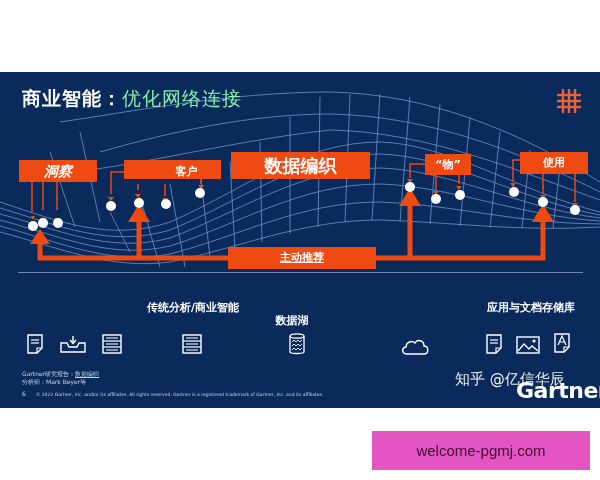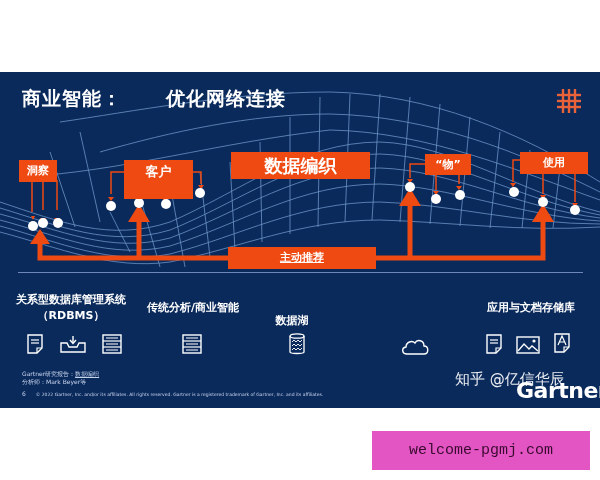--- a/index.html
+++ b/index.html
@@ -1,35 +1,35 @@
 <!DOCTYPE html>
 <html><head>
   <meta charset="utf-8">
   <style>
     html, body { margin:0; padding:0; }
     body { width:600px; height:480px; background:#ffffff; position:relative; overflow:hidden;
            font-family:"DejaVu Sans", sans-serif; }
     .slide { position:absolute; left:0; top:72px; width:600px; height:336px; background:#0a2a5c; overflow:hidden; }
     .title { position:absolute; left:22px; top:14px; font-size:19px; font-weight:bold; color:#ffffff; letter-spacing:1px; white-space:nowrap; }
-    .title .accent { color:#ffffff; font-weight:bold;margin-left:44px; }
+    .title .accent { color:#86efac; font-weight:normal; }
     .logo { position:absolute; left:556px; top:16px; width:26px; height:26px; }
     .mesh { position:absolute; left:0; top:0; }
     .obox { position:absolute; background:#ee4a12; color:#ffffff; text-align:center; font-weight:bold; }
     .dot { position:absolute; width:10px; height:10px; border-radius:50%; background:#ffffff; }
     .divider { position:absolute; left:18px; top:200px; width:565px; height:1px; background:#6e86b8; }
     .cat { position:absolute; color:#ffffff; font-size:11px; font-weight:bold; text-align:center; line-height:16px; white-space:nowrap; }
     .icon { position:absolute; }
     .foot1 { position:absolute; left:22px; top:298px; font-size:6px; color:#c8d4ec; line-height:8px; white-space:nowrap; }
     .foot1 .link { text-decoration:underline; }
     .foot2 { position:absolute; left:22px; top:318px; font-size:4.5px; color:#c8d4ec; white-space:nowrap; }
     .foot2 .pg { margin-right:10px; font-size:6px; }
     .gartner { position:absolute; left:516px; top:306px; font-size:22px; font-weight:bold; color:#ffffff; letter-spacing:-0.5px; }
     .wm { position:absolute; left:455px; top:298px; font-size:15px; color:#ffffff; opacity:0.92; white-space:nowrap; }
     .banner { position:absolute; left:372px; top:431px; width:218px; height:39px; background:#e455c4; color:#3a0b2f;
-              font-size:15px; line-height:39px; text-align:center; font-family:Liberation Mono, monospace; }
+              font-size:15px; line-height:39px; text-align:center; font-family:Liberation Sans, sans-serif; }
   </style>
 </head>
 <body>
 
 <div class="slide">
 
   <svg class="mesh" width="600" height="200" viewBox="0 0 600 200">
     <g fill="none" stroke="#7ea6d8" stroke-width="0.8" opacity="0.85">
       <path d="M0,130 C60,150 110,170 170,150 C240,120 300,70 380,70 C450,72 520,120 600,140"></path>
       <path d="M0,136 C60,154 110,176 170,158 C240,130 300,82 380,82 C450,84 520,128 600,143"></path>
@@ -134,33 +134,29 @@
   <div class="dot" style="left:134px;top:126px;"></div>
   <div class="dot" style="left:161px;top:127px;"></div>
   <div class="dot" style="left:195px;top:116px;"></div>
   <div class="dot" style="left:405px;top:110px;"></div>
   <div class="dot" style="left:431px;top:122px;"></div>
   <div class="dot" style="left:455px;top:118px;"></div>
   <div class="dot" style="left:509px;top:115px;"></div>
   <div class="dot" style="left:538px;top:125px;"></div>
   <div class="dot" style="left:570px;top:133px;"></div>
 
-  <div class="obox" style="left:19px;top:88px;width:38px;height:22px;line-height:22px;font-size:11px;">洞察</div>
-  <div class="obox" style="left:124px;top:88px;width:69px;height:39px;line-height:23px;font-size:13px;">客户</div>
+  <div class="obox" style="left:19px;top:88px;width:78px;height:22px;line-height:22px;font-size:14px;font-style:italic;">洞察</div>
+  <div class="obox" style="left:124px;top:88px;width:69px;height:19px;line-height:23px;font-size:11px;padding-left:28px;">客户</div>
   <div class="obox" style="left:231px;top:80px;width:139px;height:27px;line-height:27px;font-size:18px;">数据编织</div>
   <div class="obox" style="left:425px;top:82px;width:46px;height:21px;line-height:21px;font-size:11px;">“物”</div>
   <div class="obox" style="left:520px;top:80px;width:68px;height:22px;line-height:22px;font-size:11px;">使用</div>
   <div class="obox" style="left:228px;top:175px;width:148px;height:22px;line-height:22px;font-size:11px;text-decoration:underline;">主动推荐</div>
 
   <div class="divider"></div>
 
-  <div class="cat" style="left:6px;top:220px;width:130px;">
-    <div>关系型数据库管理系统</div>
-    <div>（RDBMS）</div>
-  </div>
   <div class="cat" style="left:138px;top:228px;width:110px;">
     <div>传统分析/商业智能</div>
   </div>
   <div class="cat" style="left:262px;top:241px;width:60px;">
     <div>数据湖</div>
   </div>
   <div class="cat" style="left:478px;top:228px;width:106px;">
     <div>应用与文档存储库</div>
   </div>
 

